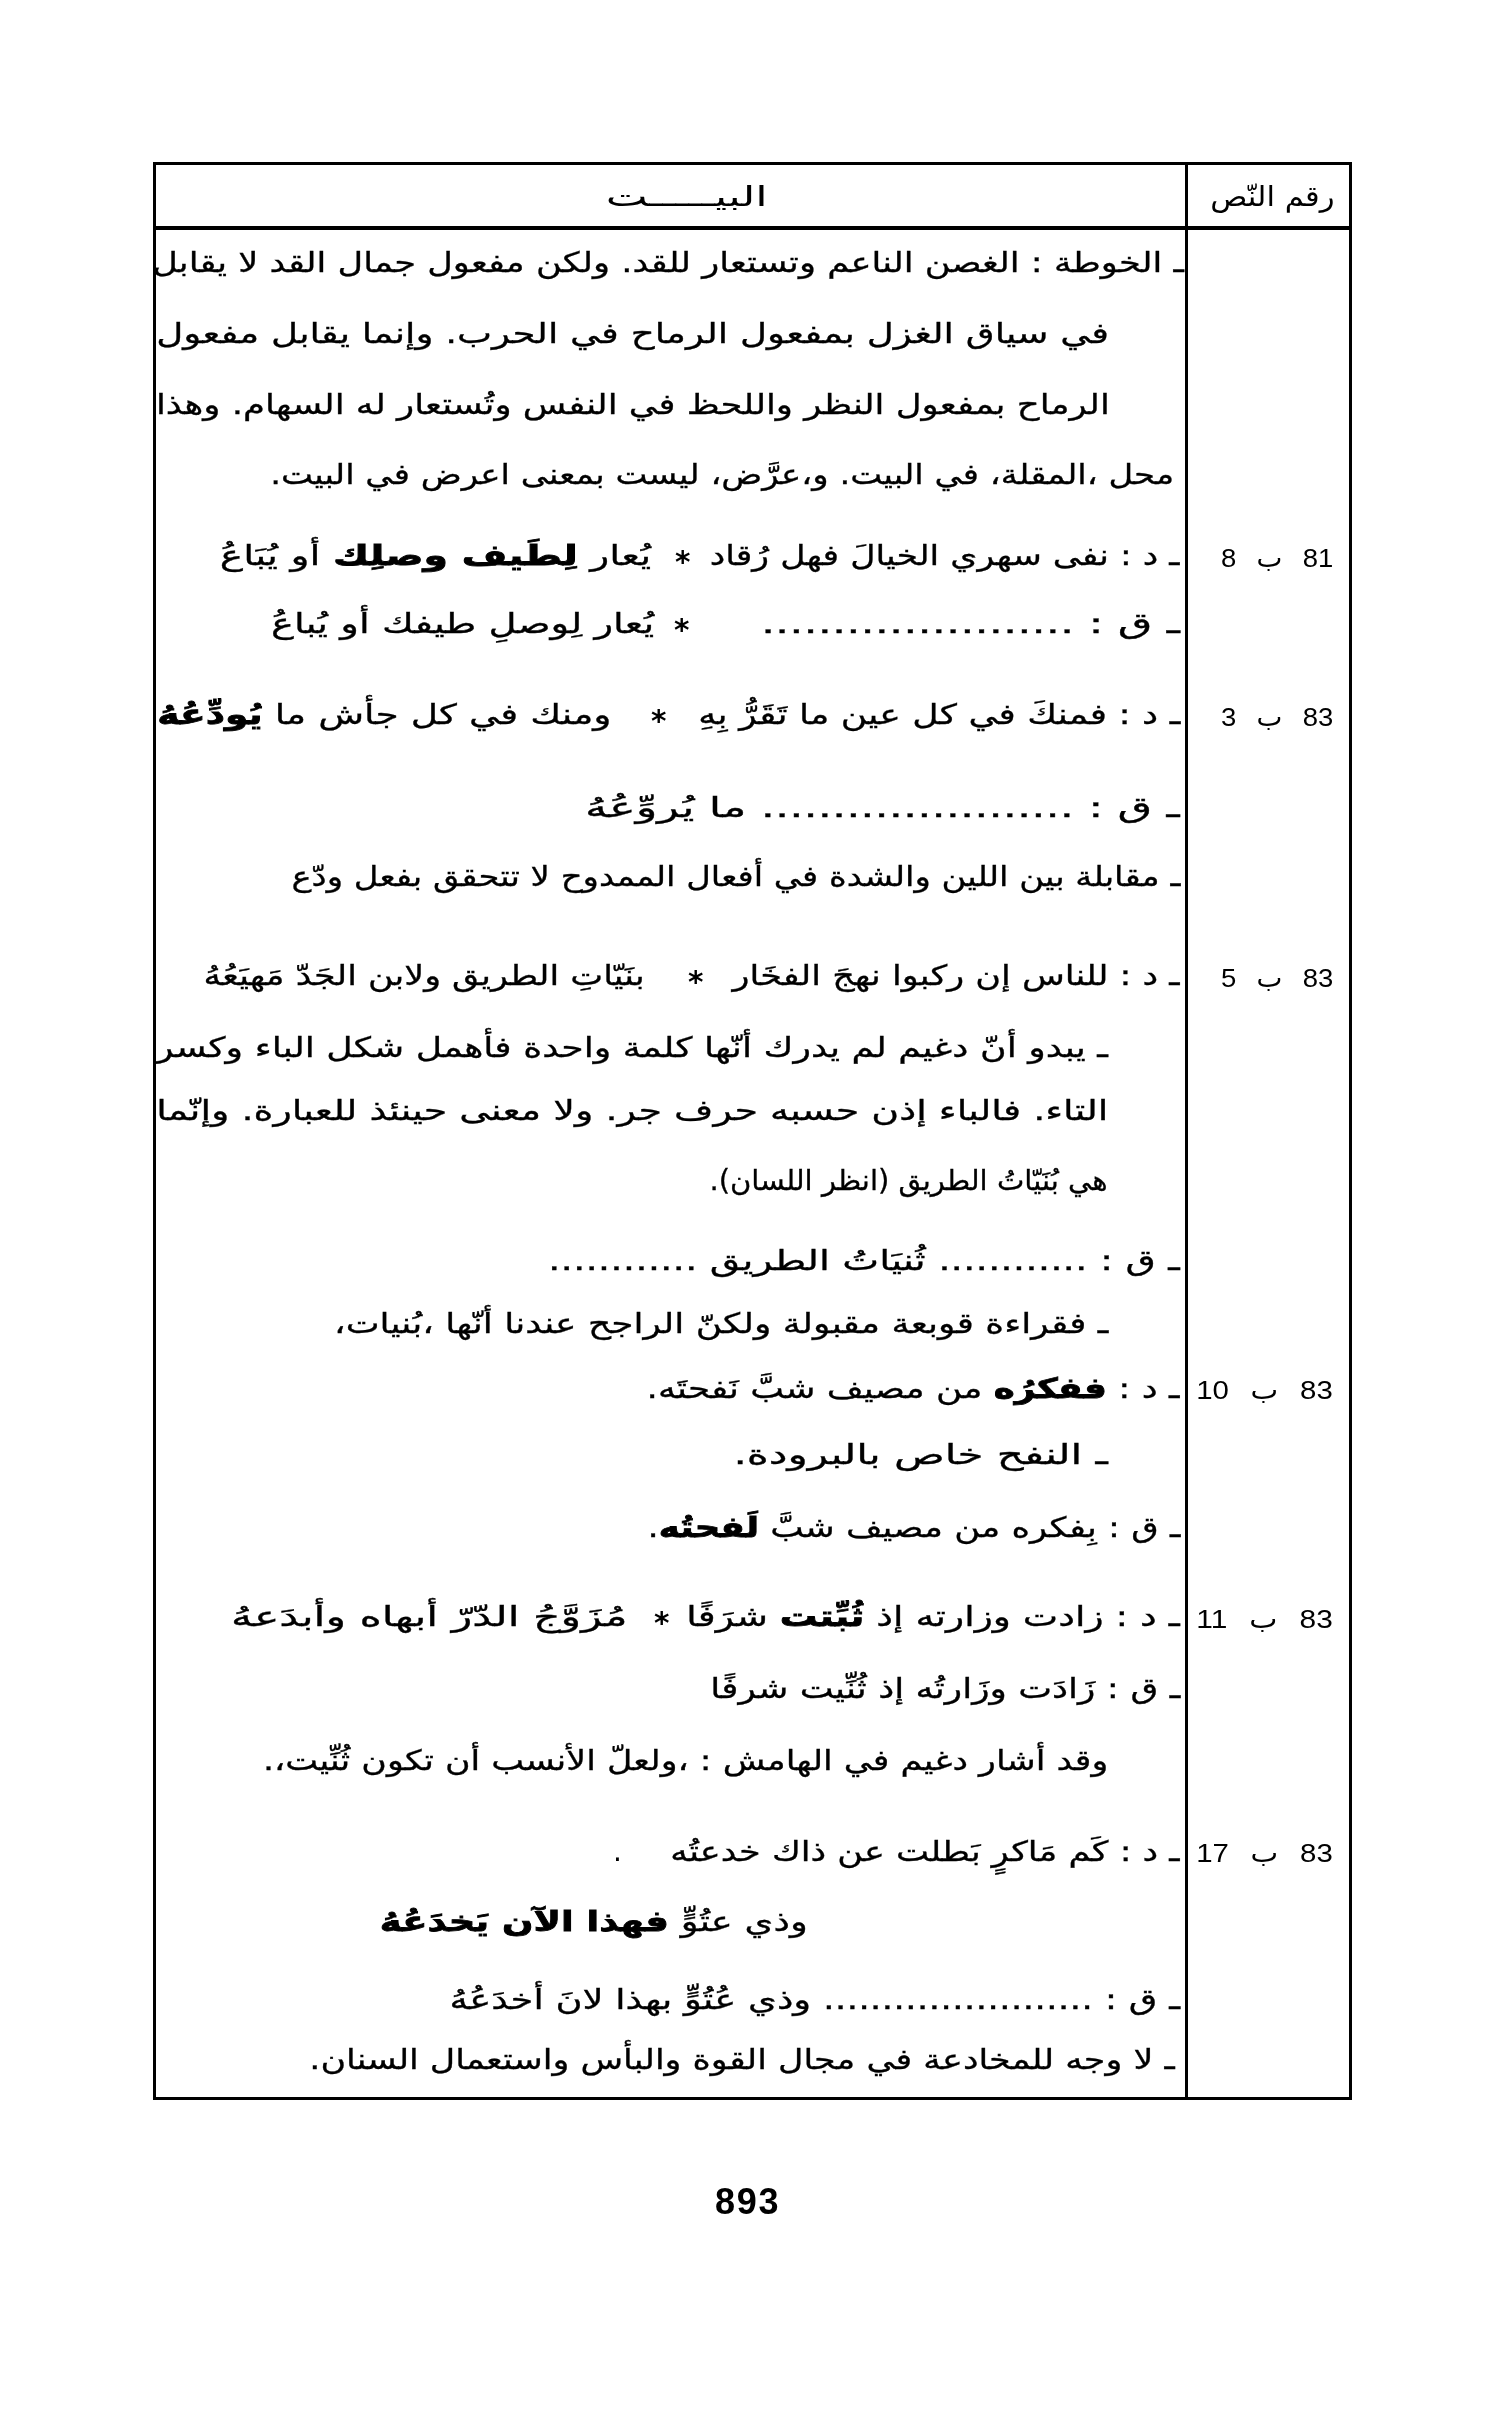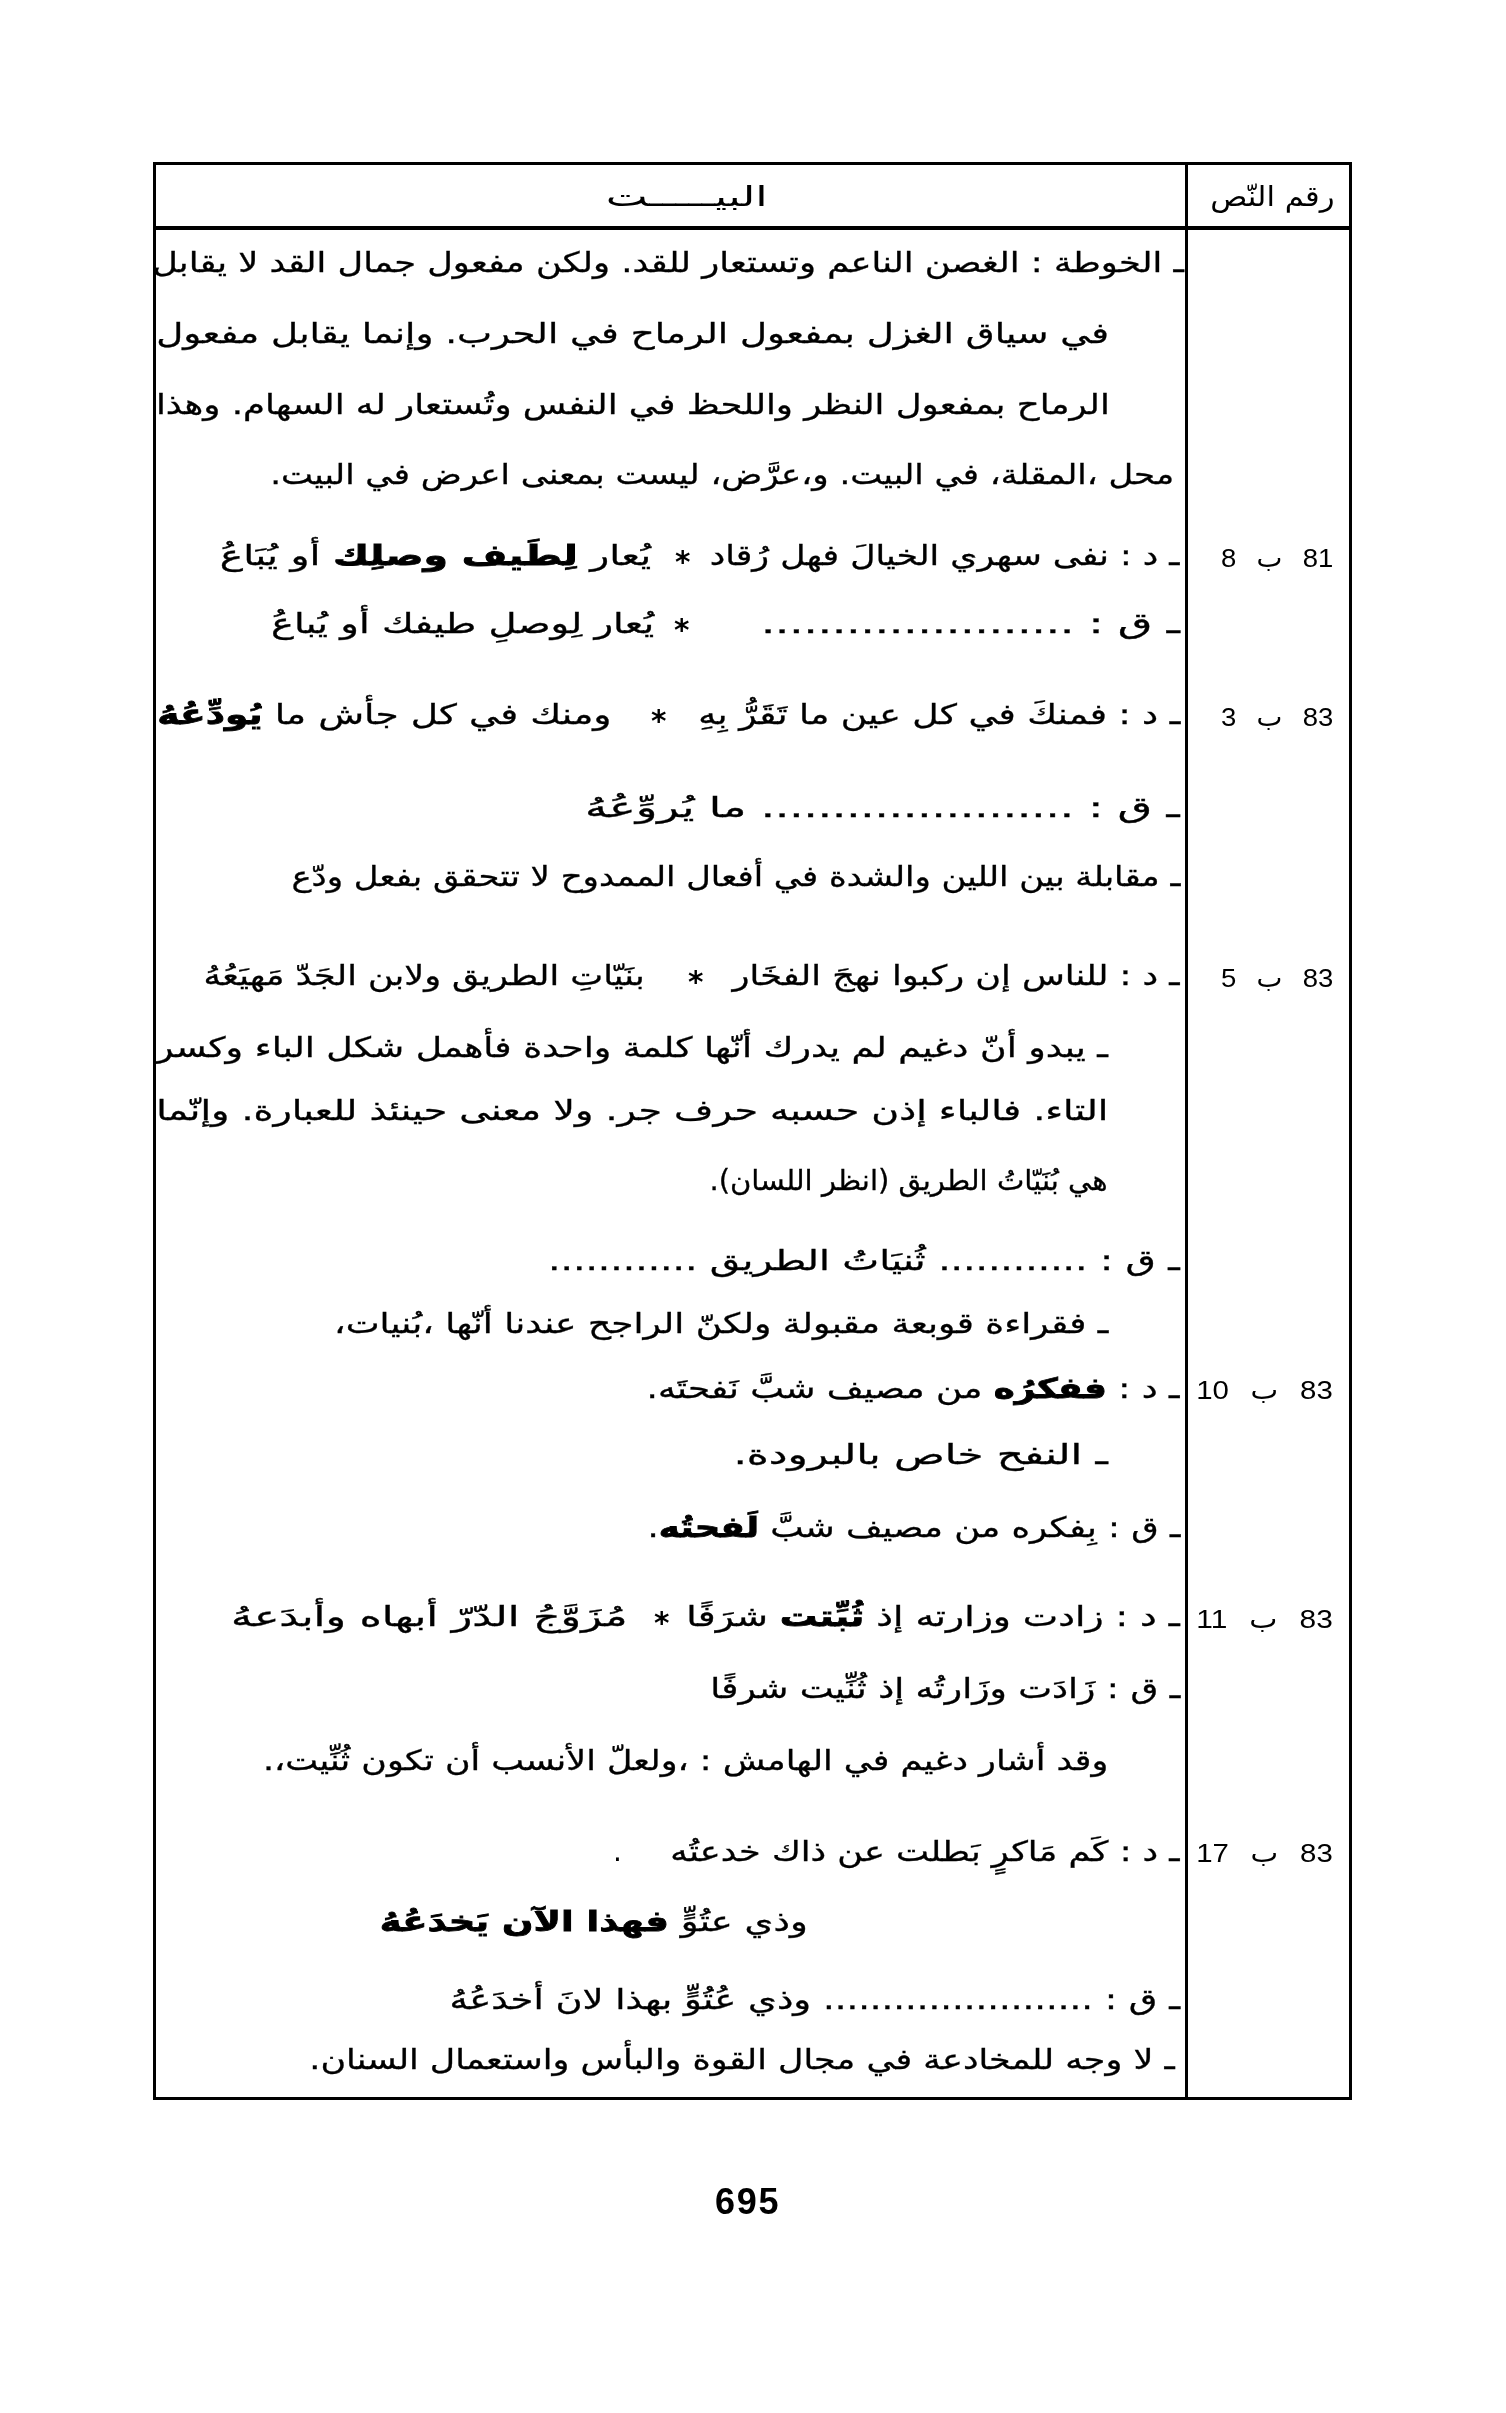--- a/index.html
+++ b/index.html
@@ -82,14 +82,14 @@
 
 <div>
   <div class="ref" style="top: 1832px; right: 174px; transform: scaleX(1.1312);">83 ب 17</div>
   <div class="ln" style="top: 1830px; right: 327px; transform: scaleX(1.2524);"><span>ـ د : كَم مَاكرٍ بَطلت عن ذاك خدعتُه</span></div>
   <div class="mark" style="top:1830px; left:613px;">.</div>
   <div class="ln" style="top: 1900px; right: 699px; transform: scaleX(1.3176);"><span>وذي عتُوٍّ </span><span class="em">فهذا الآن يَخدَعُهُ</span></div>
   <div class="ln" style="top: 1978px; right: 327px; transform: scaleX(1.3188);"><span>ـ ق : ....................... وذي عُتُوٍّ بهذا لانَ أخدَعُهُ</span></div>
   <div class="ln" style="top: 2038px; right: 332px; transform: scaleX(1.2475);"><span>ـ لا وجه للمخادعة في مجال القوة والبأس واستعمال السنان.</span></div>
 </div>
 
-<div class="pgnum">695</div>
+<div class="pgnum">893</div>
 
 
 </body></html>

